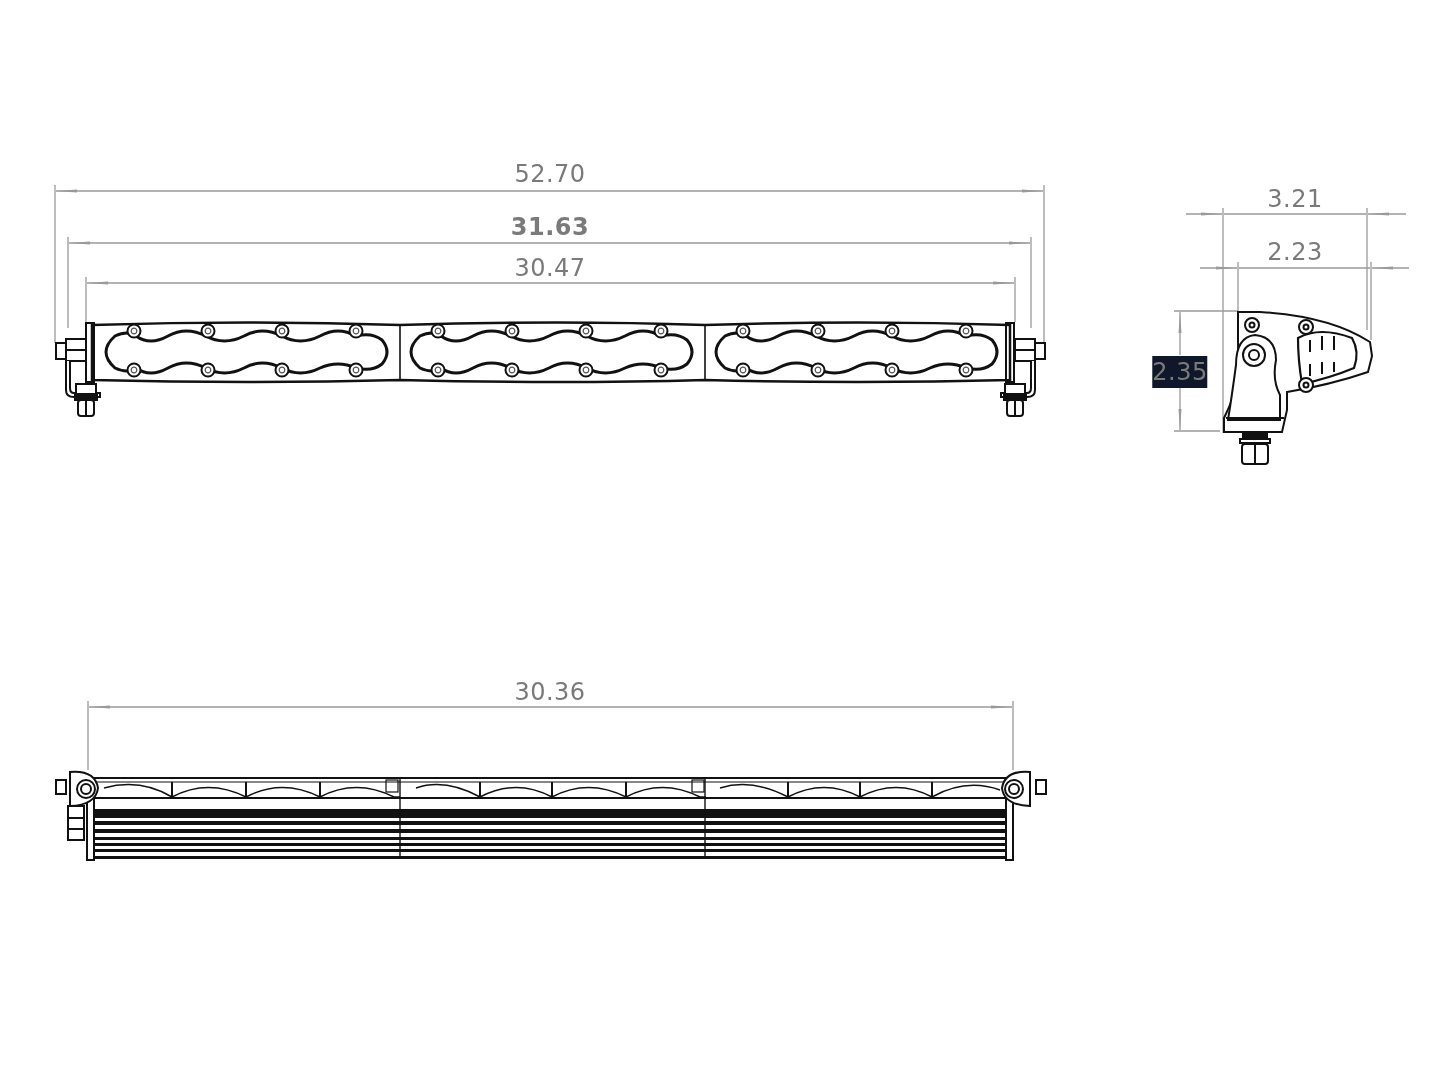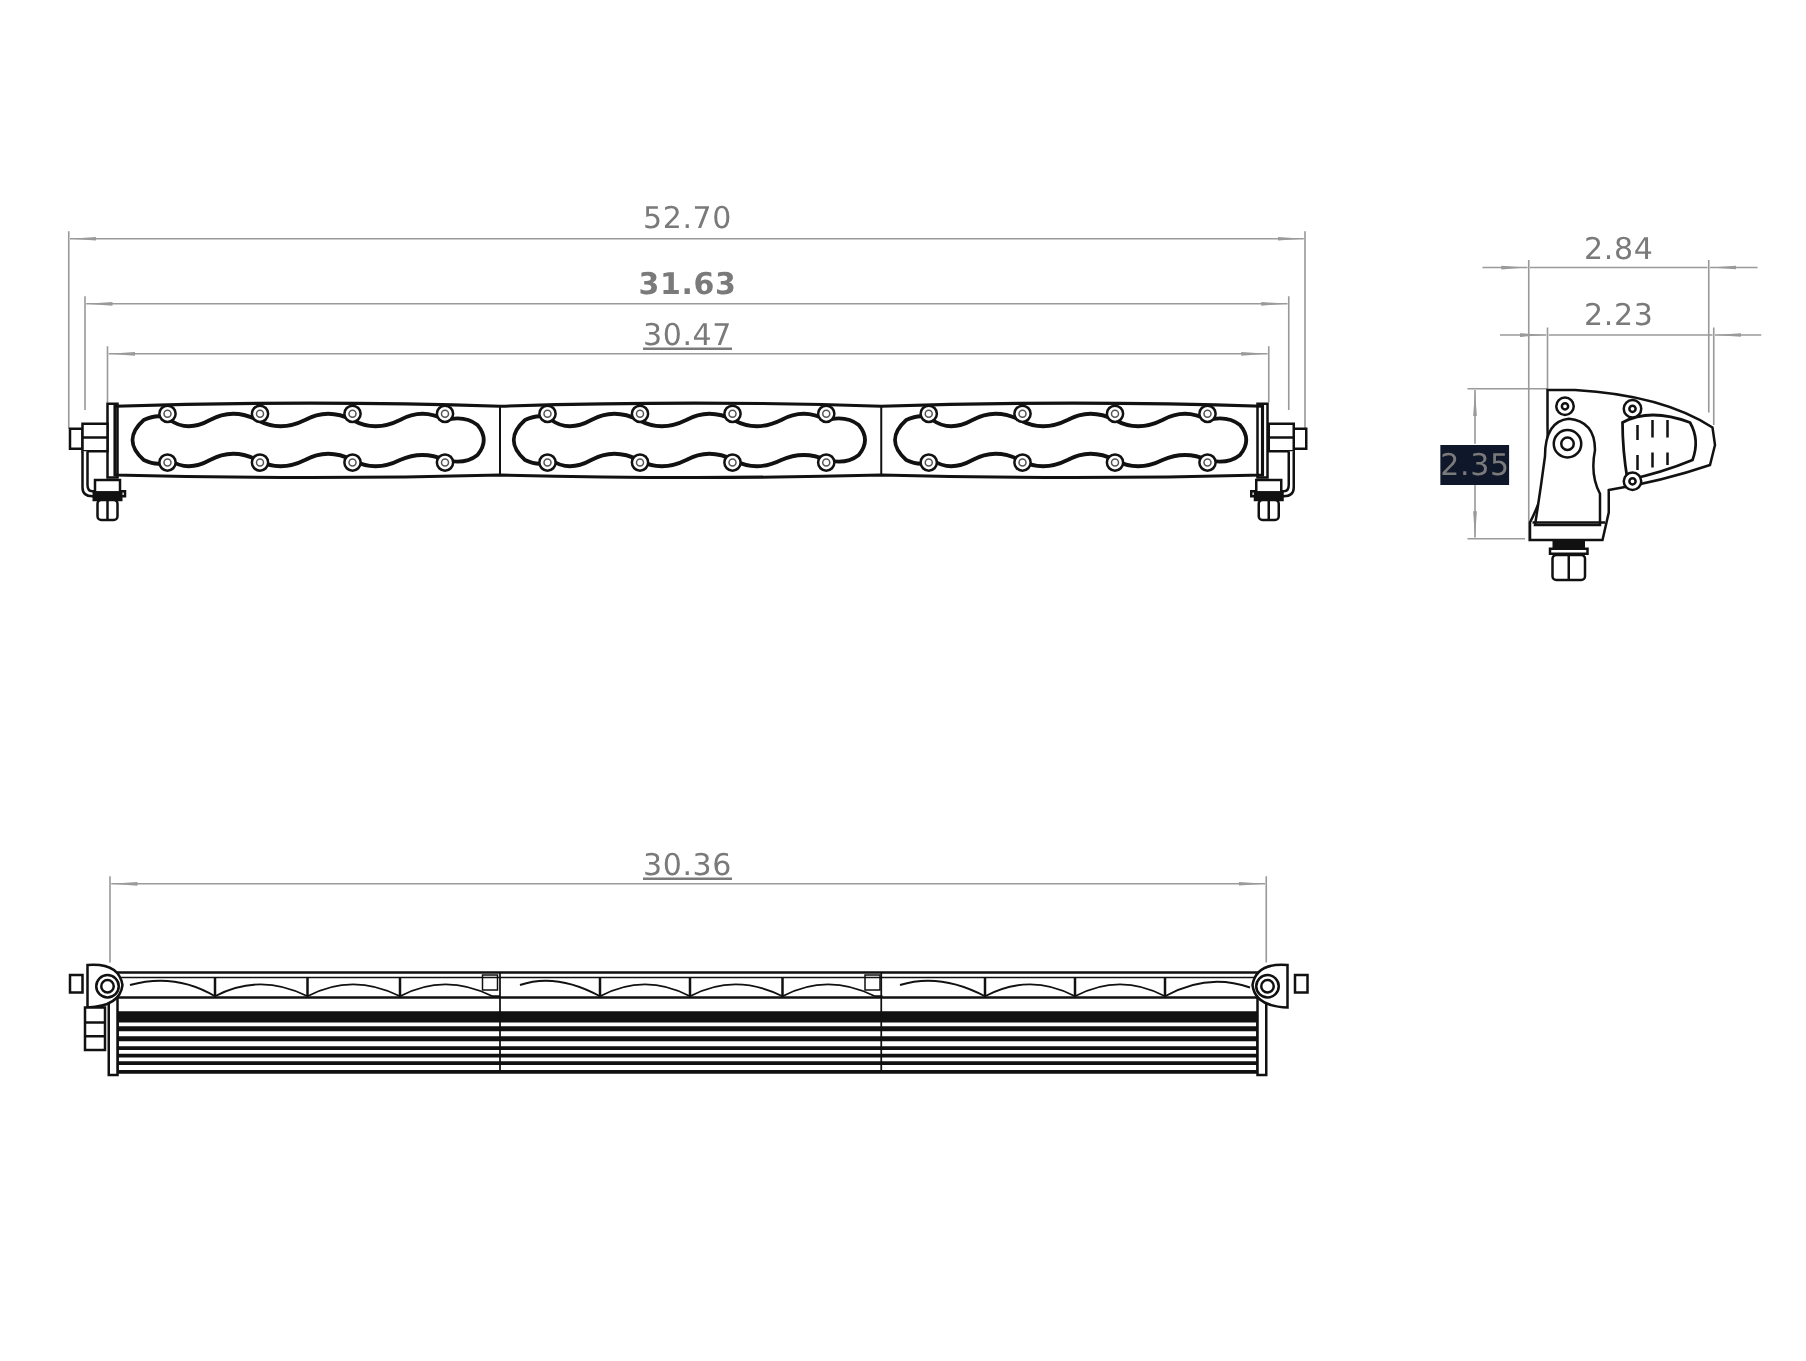--- a/index.html
+++ b/index.html
@@ -195,20 +195,20 @@
       <rect x="1036" y="780" width="10" height="14" fill="#fff"></rect>
       <path d="M1030,772 Q1005,770 1002,788 Q1004,805 1030,806 Z" fill="#fff"></path>
       <circle cx="1014" cy="789" r="9" fill="#fff"></circle>
       <circle cx="1014" cy="789" r="5" fill="#fff"></circle>
     </g>
   </g>
 </svg>
 
 <div class="dim-label" style="left:550px; top:160px;">52.70</div>
 <div class="dim-label" style="left:550px; top:213px;font-weight:bold;">31.63</div>
-<div class="dim-label" style="left:550px; top:254px;text-decoration:underline;">30.47</div>
-
-<div class="dim-label" style="left:1295px; top:185px;">2.84</div>
+<div class="dim-label" style="left:550px; top:254px;">30.47</div>
+
+<div class="dim-label" style="left:1295px; top:185px;">3.21</div>
 <div class="dim-label" style="left:1295px; top:238px;">2.23</div>
 <div class="dim-label v" style="left:1180px; top:372px; background:#0f172a; padding:2px 0;">2.35</div>
 
-<div class="dim-label" style="left:550px; top:678px;text-decoration:underline;">30.36</div>
+<div class="dim-label" style="left:550px; top:678px;">30.36</div>
 </div>
 
 </body></html>

